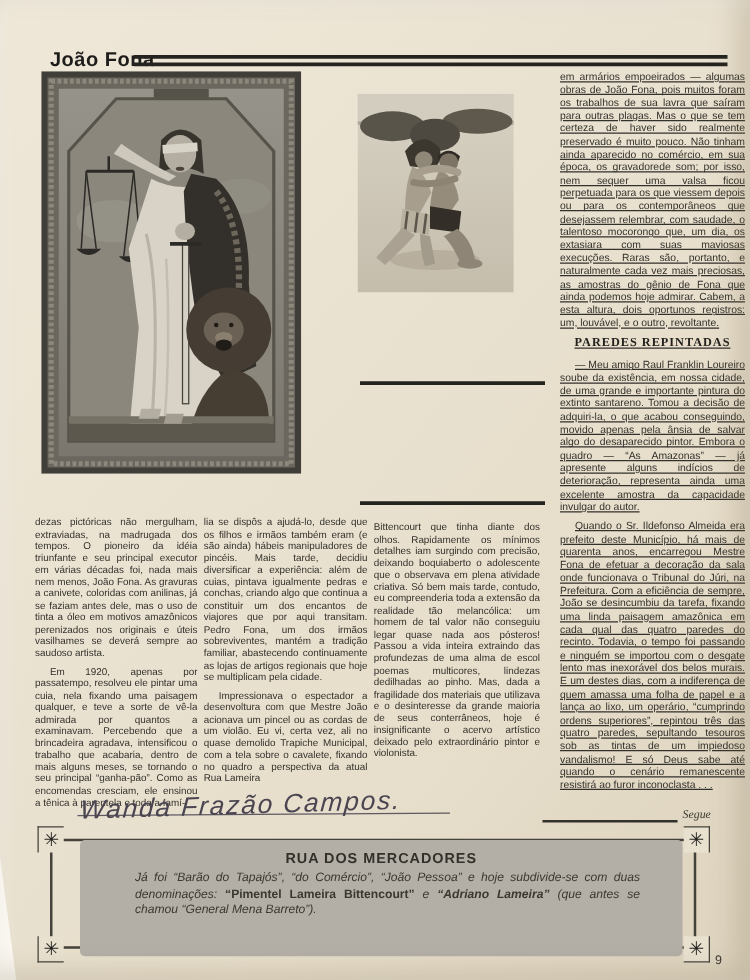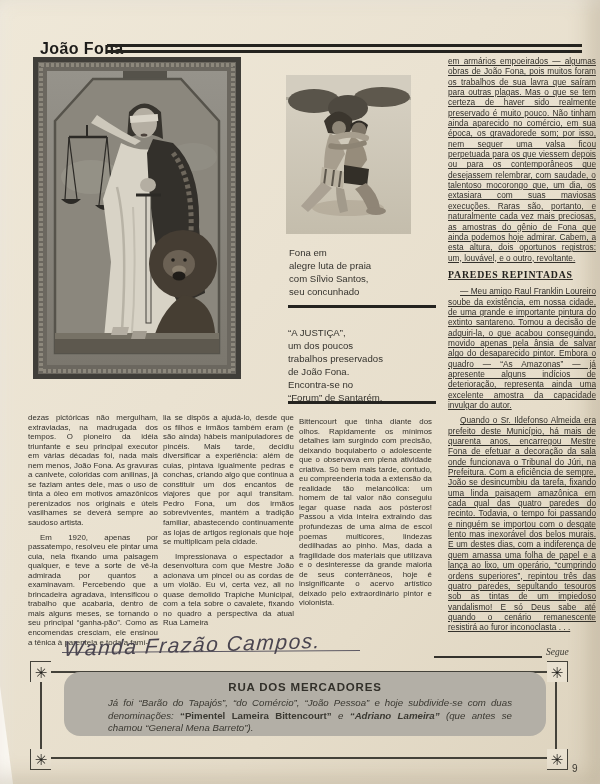--- a/index.html
+++ b/index.html
@@ -13,36 +13,36 @@
   
   .title{left:40px;top:40px;font-size:16px;font-weight:bold;letter-spacing:.4px;color:#1d1c1a;}
   .title-rule{left:107px;top:44px;width:475px;}
   .title-rule .bar{height:3px;background:#24231f;margin-bottom:3px;}
   
   .col{font-size:7.9px;line-height:9.55px;text-align:justify;color:#33312c;}
   .col p{margin:0 0 5px 0;}
   .col p.ind{text-indent:12px;}
   .colR{font-size:8.3px;line-height:10.35px;}
   .sec-head{font-family:"Liberation Serif","DejaVu Serif",serif;font-weight:bold;
-    font-size:9.8px;letter-spacing:.8px;margin:7px 0 6px 0;color:#23221e;}
+    font-size:9.8px;letter-spacing:.8px;text-align:center;margin:7px 0 6px 0;color:#23221e;}
   
   .cap{font-size:9.6px;line-height:13px;white-space:pre-line;color:#35332e;}
   .hrule{height:3px;background:#24231f;}
   
   .segue-rule{left:434px;top:656px;width:108px;height:2px;background:#33312c;}
   .segue{left:546px;top:647px;font-family:"Liberation Serif","DejaVu Serif",serif;
     font-style:italic;font-size:9.5px;color:#3a3832;}
   .frame-line{background:#44423a;}
   .corner{width:20px;height:20px;background:#e9e1d0;display:flex;align-items:center;
     justify-content:center;font-size:15px;color:#23221e;line-height:1;}
   .corner.tl{border-top:1.5px solid #44423a;border-left:1.5px solid #44423a;}
   .corner.tr{border-top:1.5px solid #44423a;border-right:1.5px solid #44423a;}
   .corner.bl{border-bottom:1.5px solid #44423a;border-left:1.5px solid #44423a;}
   .corner.br{border-bottom:1.5px solid #44423a;border-right:1.5px solid #44423a;}
-  .graybox{left:64px;top:672px;width:482px;height:64px;background:#b3afa6;border-radius:16px;}
+  .graybox{left:64px;top:672px;width:482px;height:93px;background:#b3afa6;border-radius:4px;}
   .graybox h3{margin:9px 0 4px 0;text-align:center;font-size:11.5px;letter-spacing:.8px;color:#32302a;}
   .graybox .body{margin:2px 34px 0 44px;font-style:italic;font-size:9.7px;line-height:12.6px;
     text-align:justify;color:#3a3831;}
   .graybox .b{font-weight:bold;font-style:normal;}
   .graybox .bi{font-weight:bold;}
   .handline{left:62px;top:651px;width:298px;height:1px;background:#5d5963;transform:rotate(-.4deg);}
   .handwriting{left:64px;top:633px;font-style:italic;font-size:21px;letter-spacing:1.5px;
     color:#4a4550;transform:rotate(-1.8deg) skewX(-6deg);white-space:nowrap;}
   .pagenum{left:572px;top:763px;font-size:10px;color:#3a3832;}
   .edge-wedge{left:0;top:686px;width:13px;height:98px;background:#fbf8f1;
@@ -145,31 +145,21 @@
       <line x1="48" y1="95" x2="46" y2="111" stroke="#5c564b" stroke-width="2"></line>
       <line x1="55" y1="96" x2="53" y2="112" stroke="#5c564b" stroke-width="2"></line>
       <path d="M58 90 L83 94 L81 111 L58 108 Z" fill="#332f28"></path>
       <path d="M36 107 Q24 121 15 131 L22 137 Q35 125 46 113 Z" fill="#aaa193"></path>
       <path d="M50 112 Q50 126 54 138 L62 136 Q60 124 58 114 Z" fill="#a29a8b"></path>
       <path d="M80 108 Q92 118 94 133 L83 137 Q77 122 69 114 Z" fill="#8f8576"></path>
       <ellipse cx="90" cy="136" rx="10" ry="4" fill="#8f8576"></ellipse>
     </svg>
   </div>
 
-  <div class="abs cap" style="left:289px;top:246px;width:140px;">Fona em
-alegre luta de praia
-com Sílvio Santos,
-seu concunhado</div>
   <div class="abs hrule" style="left:288px;top:305px;width:148px;"></div>
-  <div class="abs cap" style="left:288px;top:326px;width:145px;">“A JUSTIÇA”,
-um dos poucos
-trabalhos preservados
-de João Fona.
-Encontra-se no
-“Forum” de Santarém.</div>
   <div class="abs hrule" style="left:288px;top:401px;width:148px;"></div>
 
   <div class="abs col" style="left:28px;top:413px;width:130px;height:242px;overflow:hidden;">
     <p>dezas pictóricas não mergulham, extraviadas, na madrugada dos tempos. O pioneiro da idéia triunfante e seu principal executor em várias décadas foi, nada mais nem menos, João Fona. As gravuras a canivete, coloridas com anilinas, já se faziam antes dele, mas o uso de tinta a óleo em motivos amazônicos perenizados nos originais e úteis vasilhames se deverá sempre ao saudoso artista.</p>
     <p class="ind">Em 1920, apenas por passatempo, resolveu ele pintar uma cuia, nela fixando uma paisagem qualquer, e teve a sorte de vê-la admirada por quantos a examinavam. Percebendo que a brincadeira agradava, intensificou o trabalho que acabaria, dentro de mais alguns meses, se tornando o seu principal “ganha-pão”. Como as encomendas cresciam, ele ensinou a tênica à parentela e toda a famí-</p>
   </div>
 
   <div class="abs col" style="left:163px;top:413px;width:131px;height:242px;overflow:hidden;">
     <p>lia se dispôs a ajudá-lo, desde que os filhos e irmãos também eram (e são ainda) hábeis manipuladores de pincéis. Mais tarde, decidiu diversificar a experiência: além de cuias, pintava igualmente pedras e conchas, criando algo que continua a constituir um dos encantos de viajores que por aqui transitam. Pedro Fona, um dos irmãos sobreviventes, mantém a tradição familiar, abastecendo continuamente as lojas de artigos regionais que hoje se multiplicam pela cidade.</p>
     <p class="ind">Impressionava o espectador a desenvoltura com que Mestre João acionava um pincel ou as cordas de um violão. Eu vi, certa vez, ali no quase demolido Trapiche Municipal, com a tela sobre o cavalete, fixando no quadro a perspectiva da atual Rua Lameira</p>

